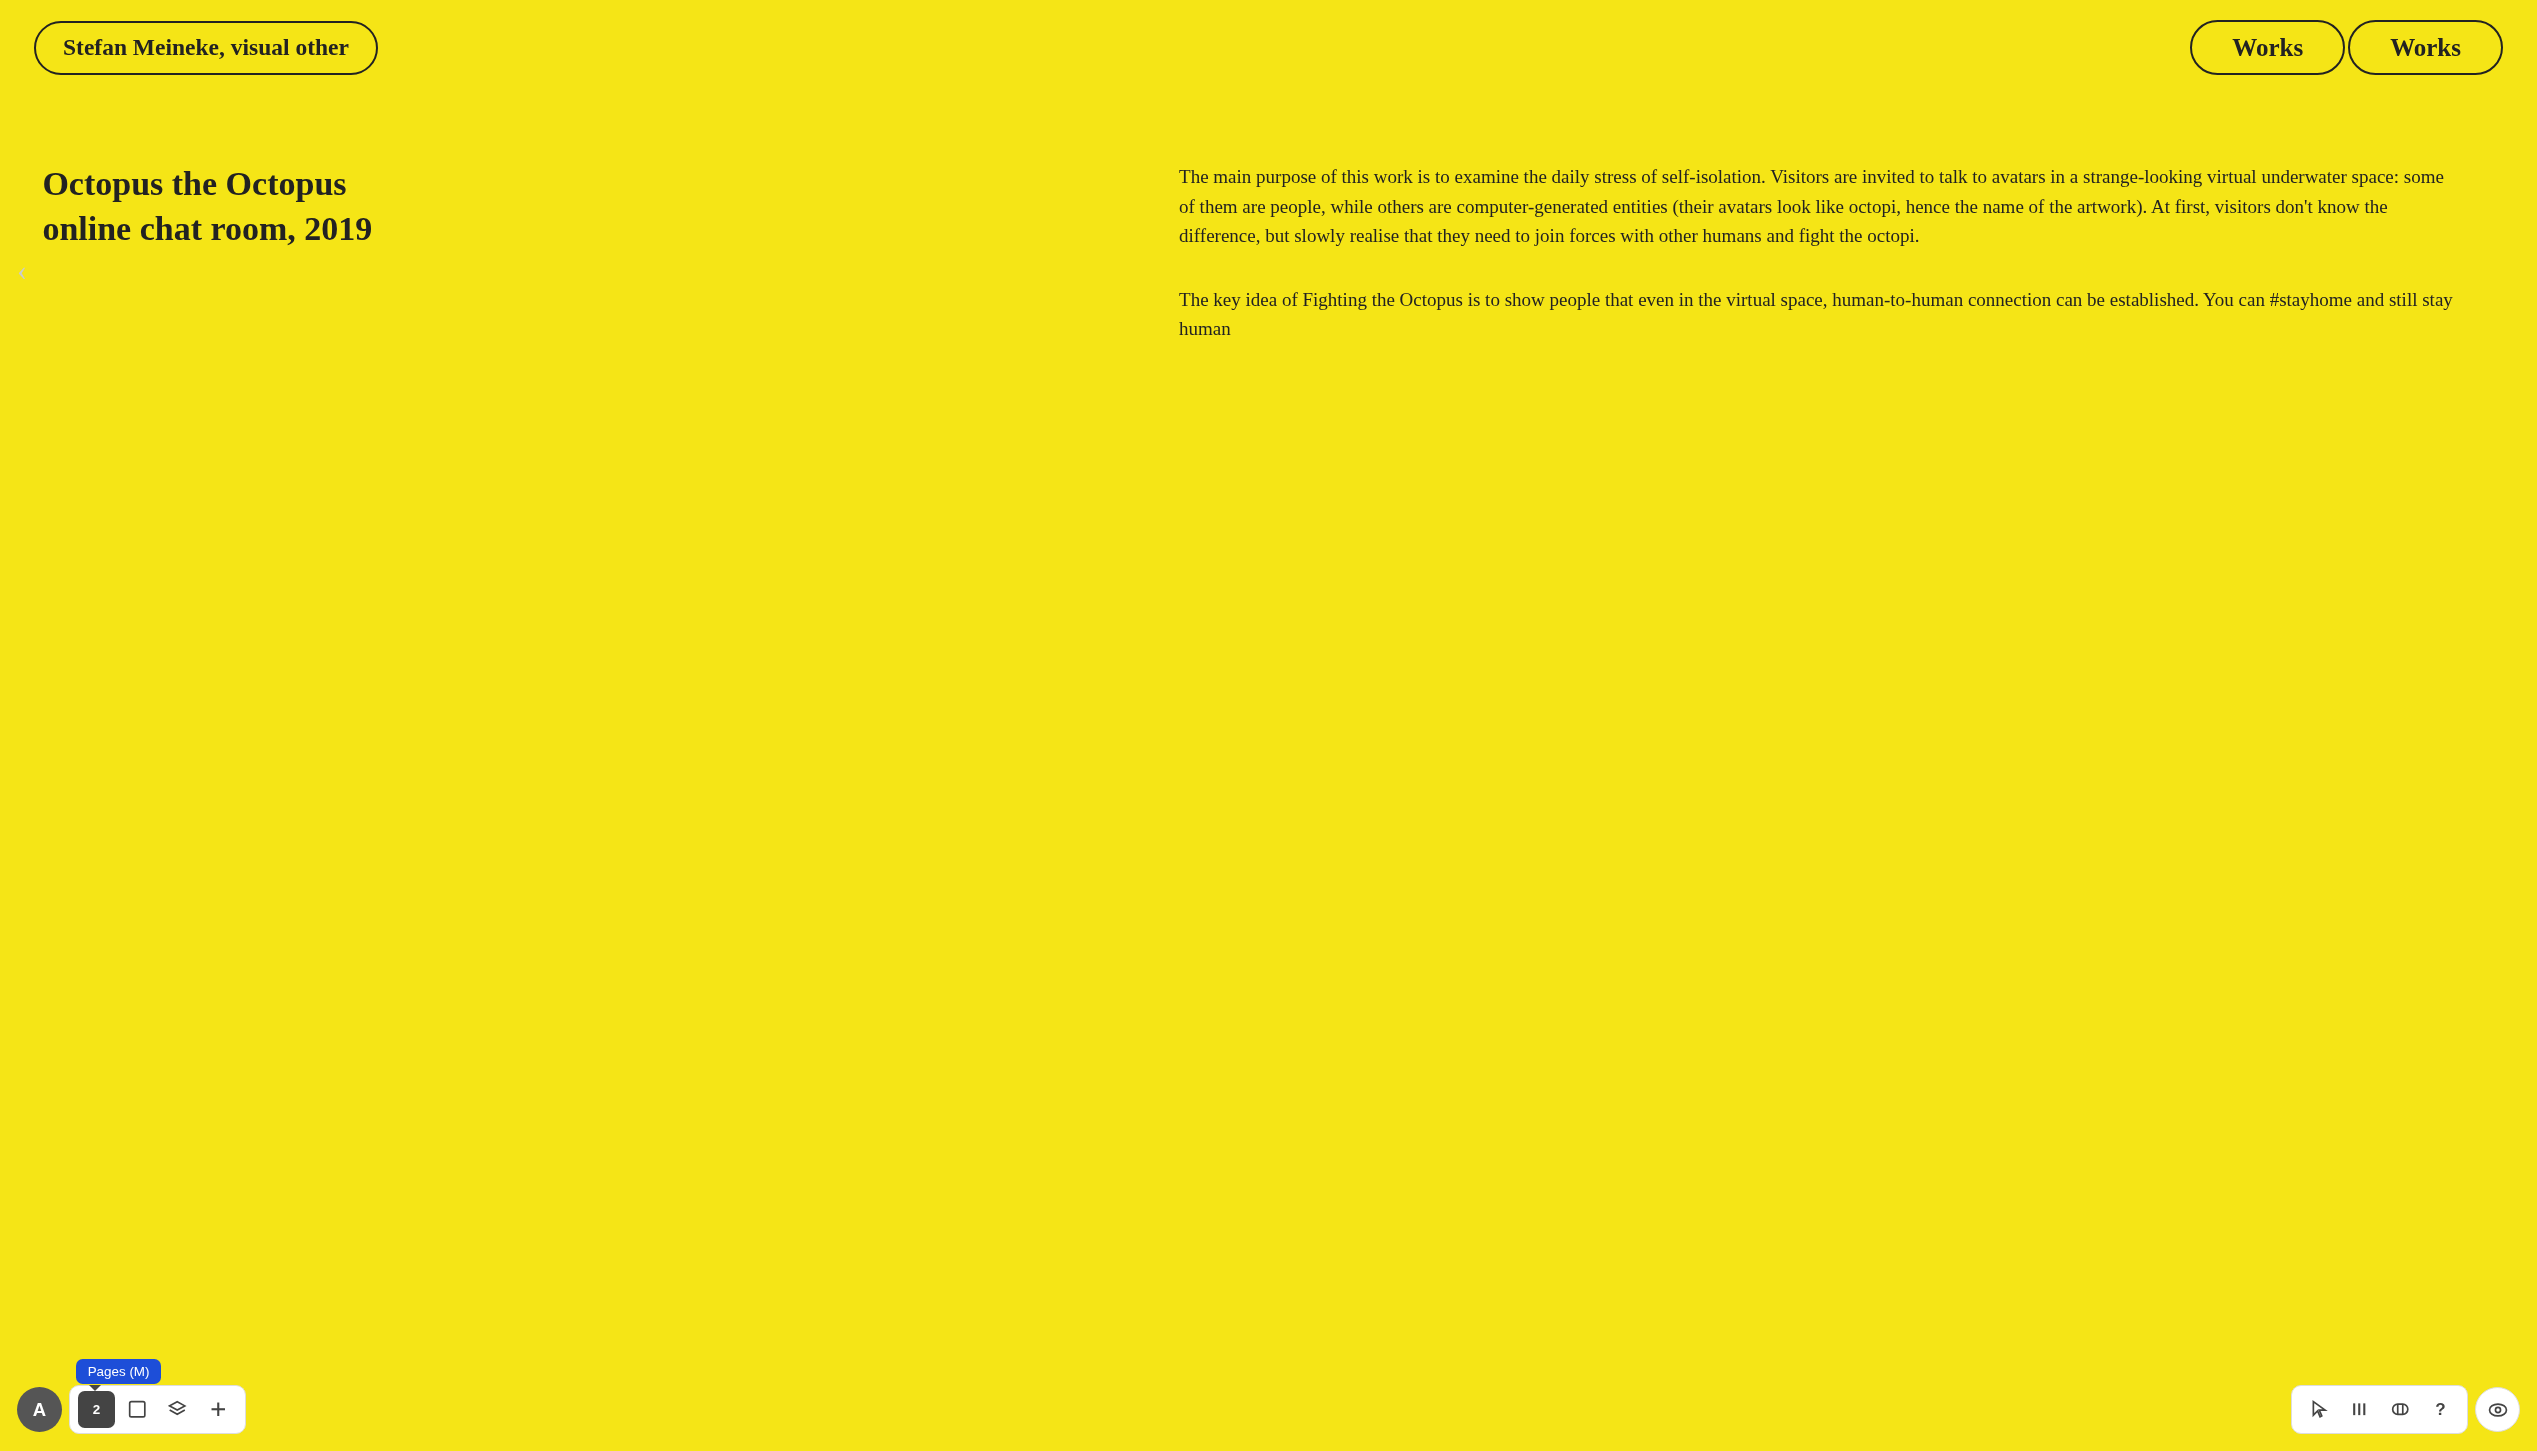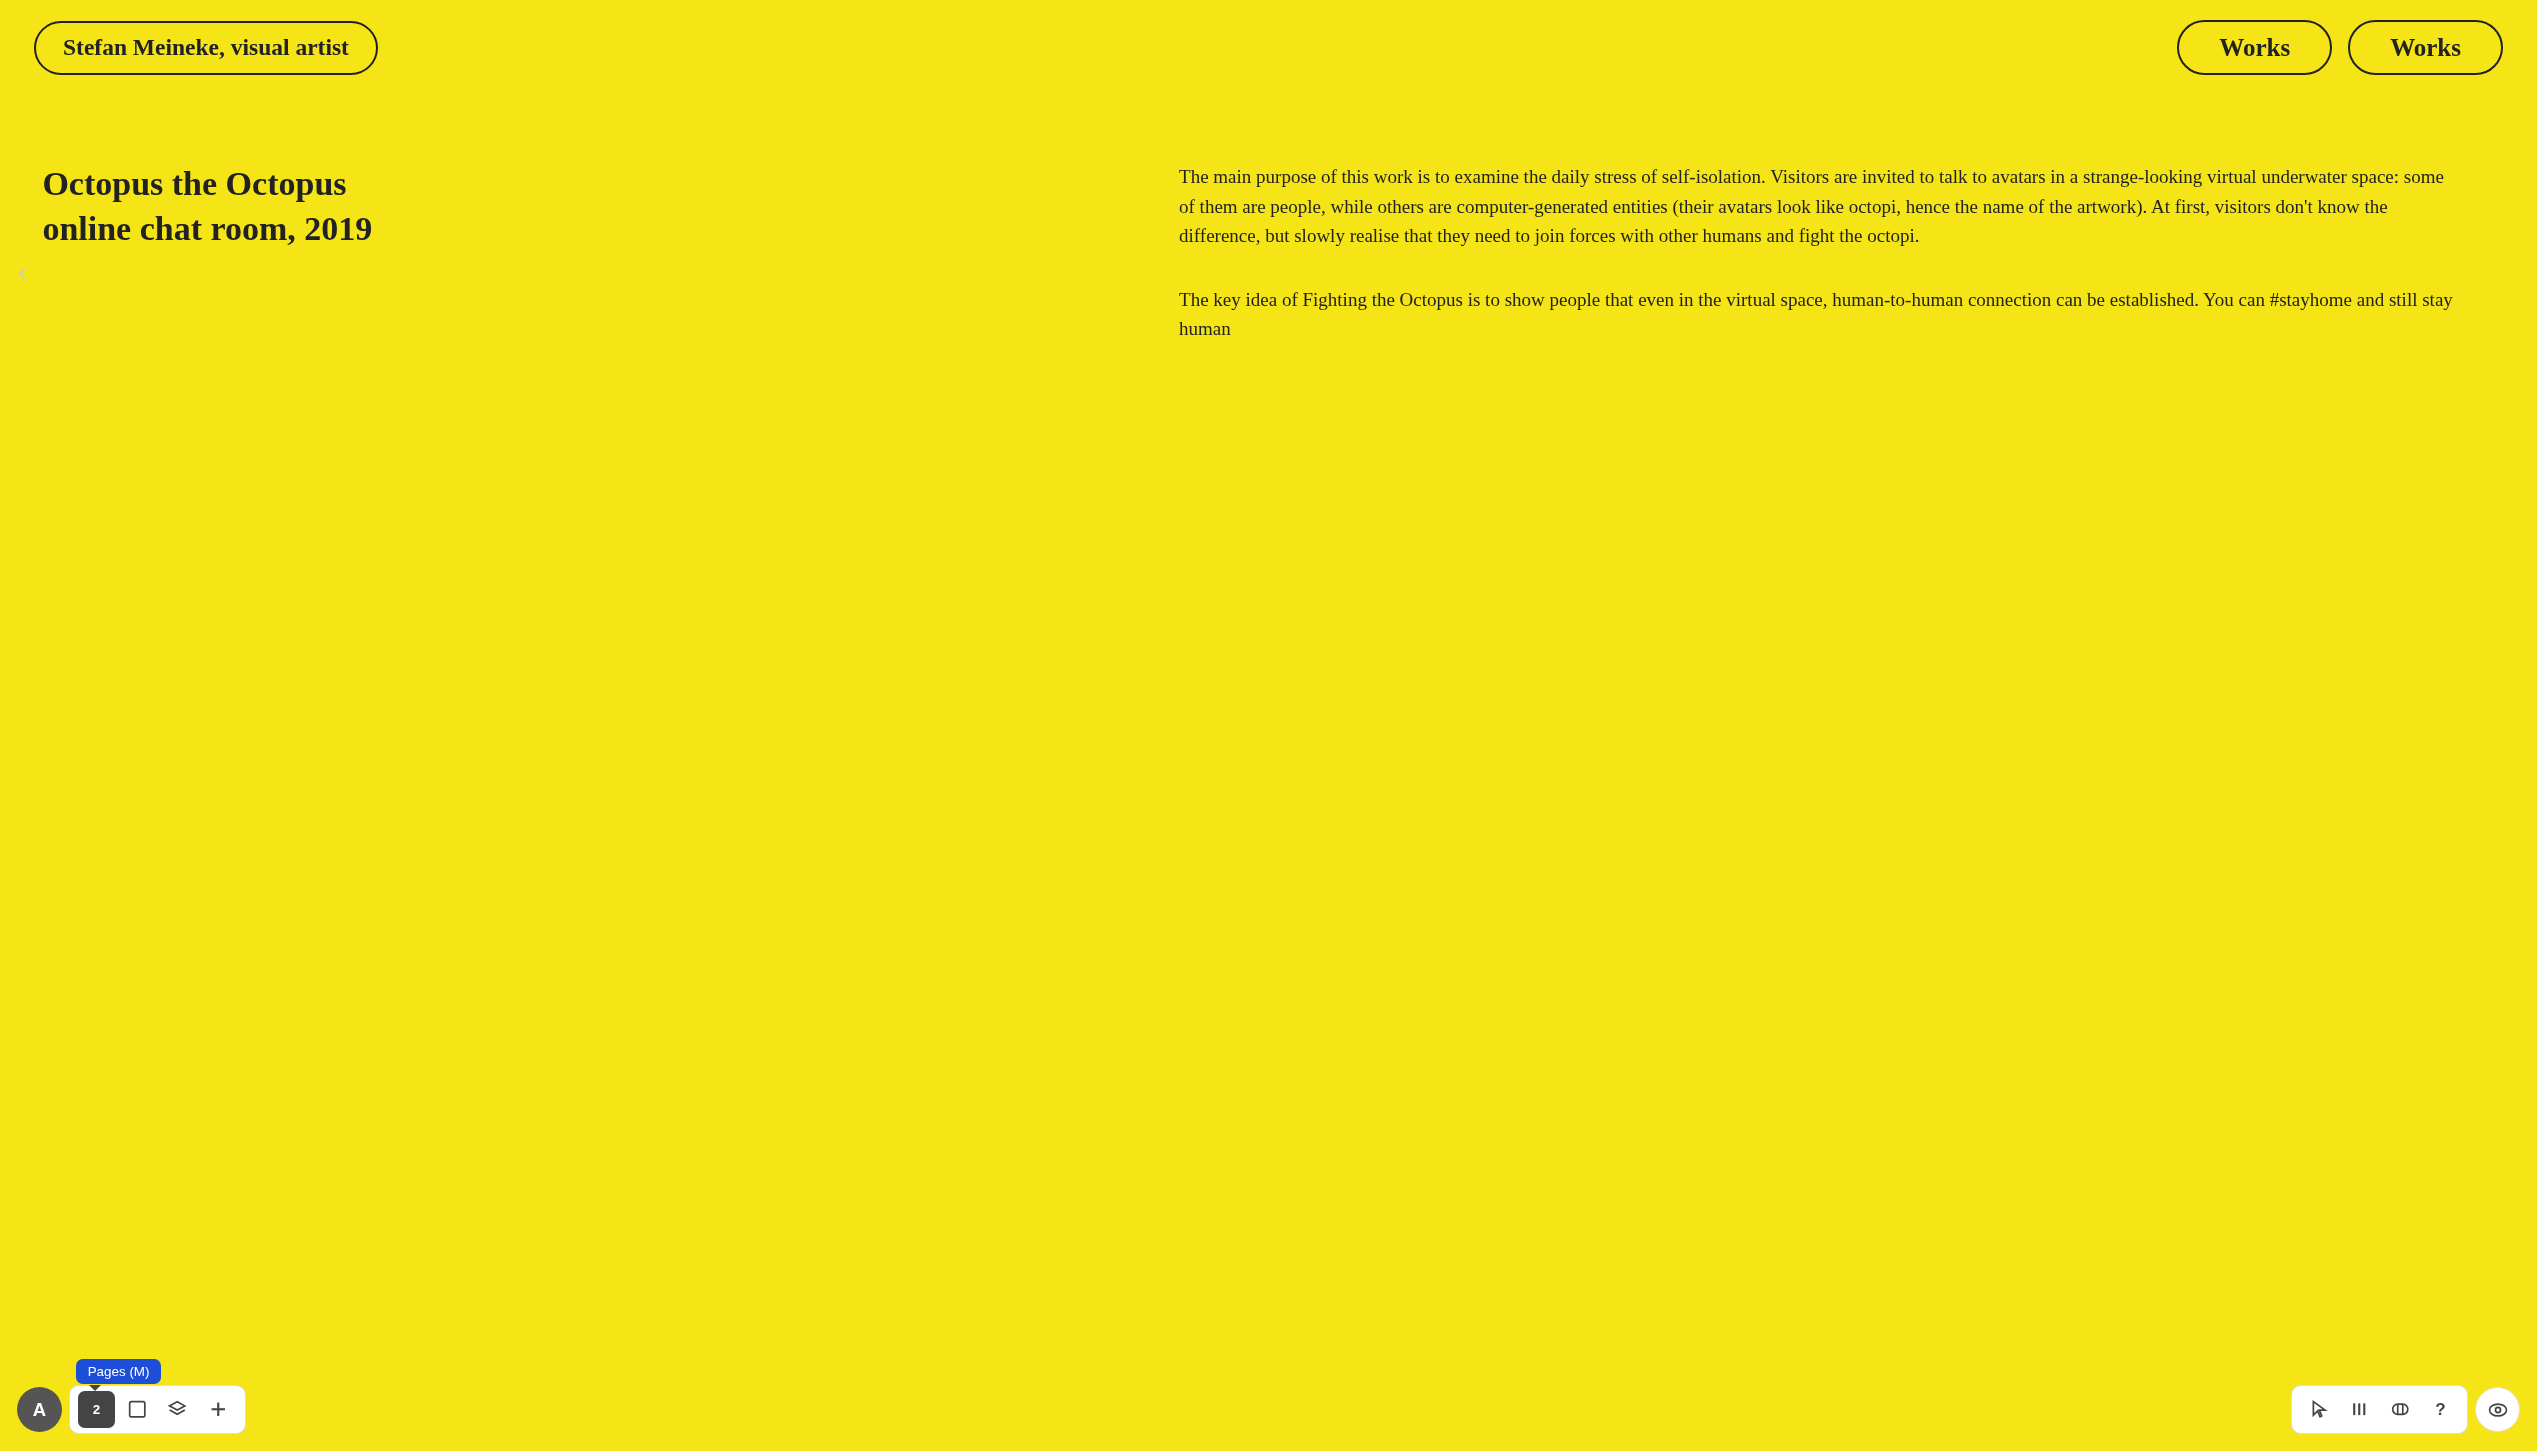--- a/index.html
+++ b/index.html
@@ -31,21 +31,21 @@
       background: #F5E516;
       font-size: 23.5px;
       font-weight: 600;
       color: #222;
       cursor: pointer;
       font-family: 'Georgia', serif;
     }
 
     .nav-buttons {
       display: flex;
-      gap: 16px;
+      gap: 3px;
     }
 
     .nav-btn {
       border: 2.1px solid #222;
       border-radius: 42px;
       padding: 11.7px 40px;
       background: #F5E516;
       font-size: 25px;
       font-weight: 600;
       color: #222;
@@ -212,21 +212,21 @@
       justify-content: center;
       cursor: pointer;
       font-size: 18.5px;
       color: #444;
     }
   </style>
 </head>
 <body>
 
 <header class="header">
-  <button class="site-title-btn">Stefan Meineke, visual artist</button>
+  <button class="site-title-btn">Stefan Meineke, visual other</button>
   <nav class="nav-buttons">
     <button class="nav-btn">Works</button>
     <button class="nav-btn">Works</button>
   </nav>
 </header>
 
 <main class="main-content">
 
   <div class="left-column">
     <span class="left-arrow">‹</span>

